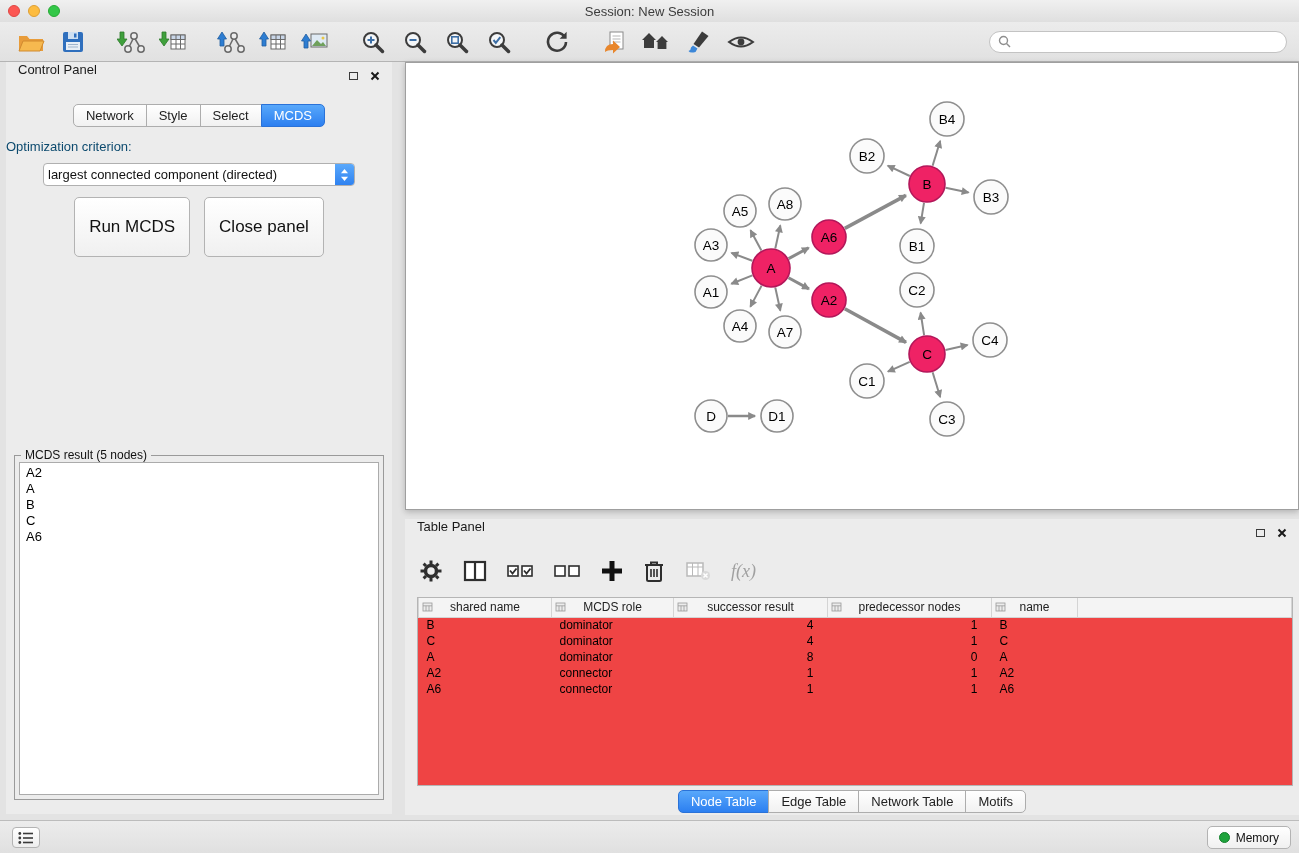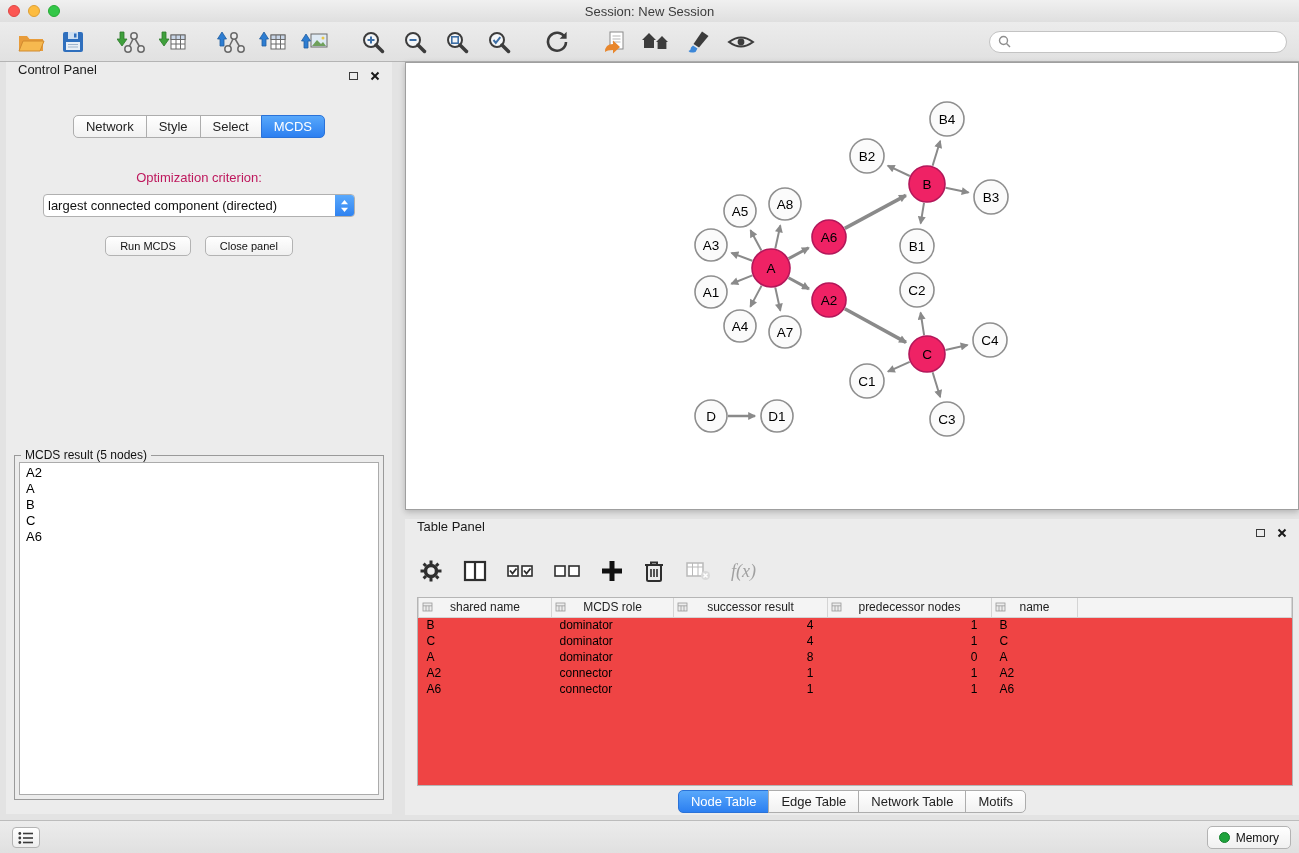--- a/index.html
+++ b/index.html
@@ -33,29 +33,29 @@
   .float-box { display:inline-block; width:9px; height:8px; border:1.5px solid #3a3a3a; }
 
   
   .control-panel { position:absolute; left:6px; top:62px; width:386px; height:752px; background:#ececec; }
   .segmented { display:flex; }
   .seg { border:1px solid #adadad; background:linear-gradient(#ffffff,#f1f1f1); padding:3px 12px;
     font-size:13px; color:#222; margin-left:-1px; white-space:nowrap; }
   .seg:first-child { border-radius:5px 0 0 5px; margin-left:0; }
   .seg:last-child { border-radius:0 5px 5px 0; }
   .seg-active { background:linear-gradient(#58a8fb,#2c7ff0); color:#fff; border-color:#2a72d8; }
-  .cp-tabs-row { display:flex; justify-content:center; margin-top:25px; }
-  .opt-label { text-align:center; margin-top:32px; font-size:13px; color:#be185d; }
+  .cp-tabs-row { display:flex; justify-content:center; margin-top:14px; }
+  .opt-label { margin-top:12px; font-size:13px; color:#0c4a6e; }
   .dropdown { margin:9px auto 0; width:312px; height:23px; display:flex; align-items:center;
     border:1px solid #b0b0b0; border-radius:4px; background:#fff; padding-left:4px; font-size:13px; color:#111; }
   .dd-cap { width:19px; height:21px; background:linear-gradient(#5aa9fc,#2f82f0); border-radius:0 3px 3px 0;
     margin-left:auto; display:flex; align-items:center; justify-content:center; }
   .btn-row { display:flex; justify-content:center; gap:14px; margin-top:11px; }
-  .btn { padding:3px 14px; font-size:11px; color:#111; background:linear-gradient(#ffffff,#f0f0f0);
-    border:1px solid #b3b3b3; border-radius:5px;margin-top:8px; }
+  .btn { padding:19px 14px; font-size:17px; color:#111; background:linear-gradient(#ffffff,#f0f0f0);
+    border:1px solid #b3b3b3; border-radius:5px; }
   .result-box { position:absolute; left:8px; top:393px; width:370px; height:345px; border:1px solid #9a9a9a;text-decoration:underline; }
   .result-legend { position:absolute; top:-8px; left:6px; background:#ececec; padding:0 4px; font-size:12px; color:#111; }
   .result-list { position:absolute; left:4px; right:4px; top:6px; bottom:4px; background:#fff;
     border:1px solid #ababab; overflow:auto; padding-top:2px; }
   .result-item { font-size:13px; padding:0 6px; line-height:16px; color:#000; }
 
   
   .net-window { position:absolute; left:405px; top:62px; width:894px; height:448px; background:#fff;
     border:1px solid #9f9f9f; box-shadow:0 2px 6px rgba(0,0,0,.22); }
   .net-titlebar { height:23px; background:linear-gradient(#f2f2f2,#dcdcdc); border-bottom:1px solid #b8b8b8;

